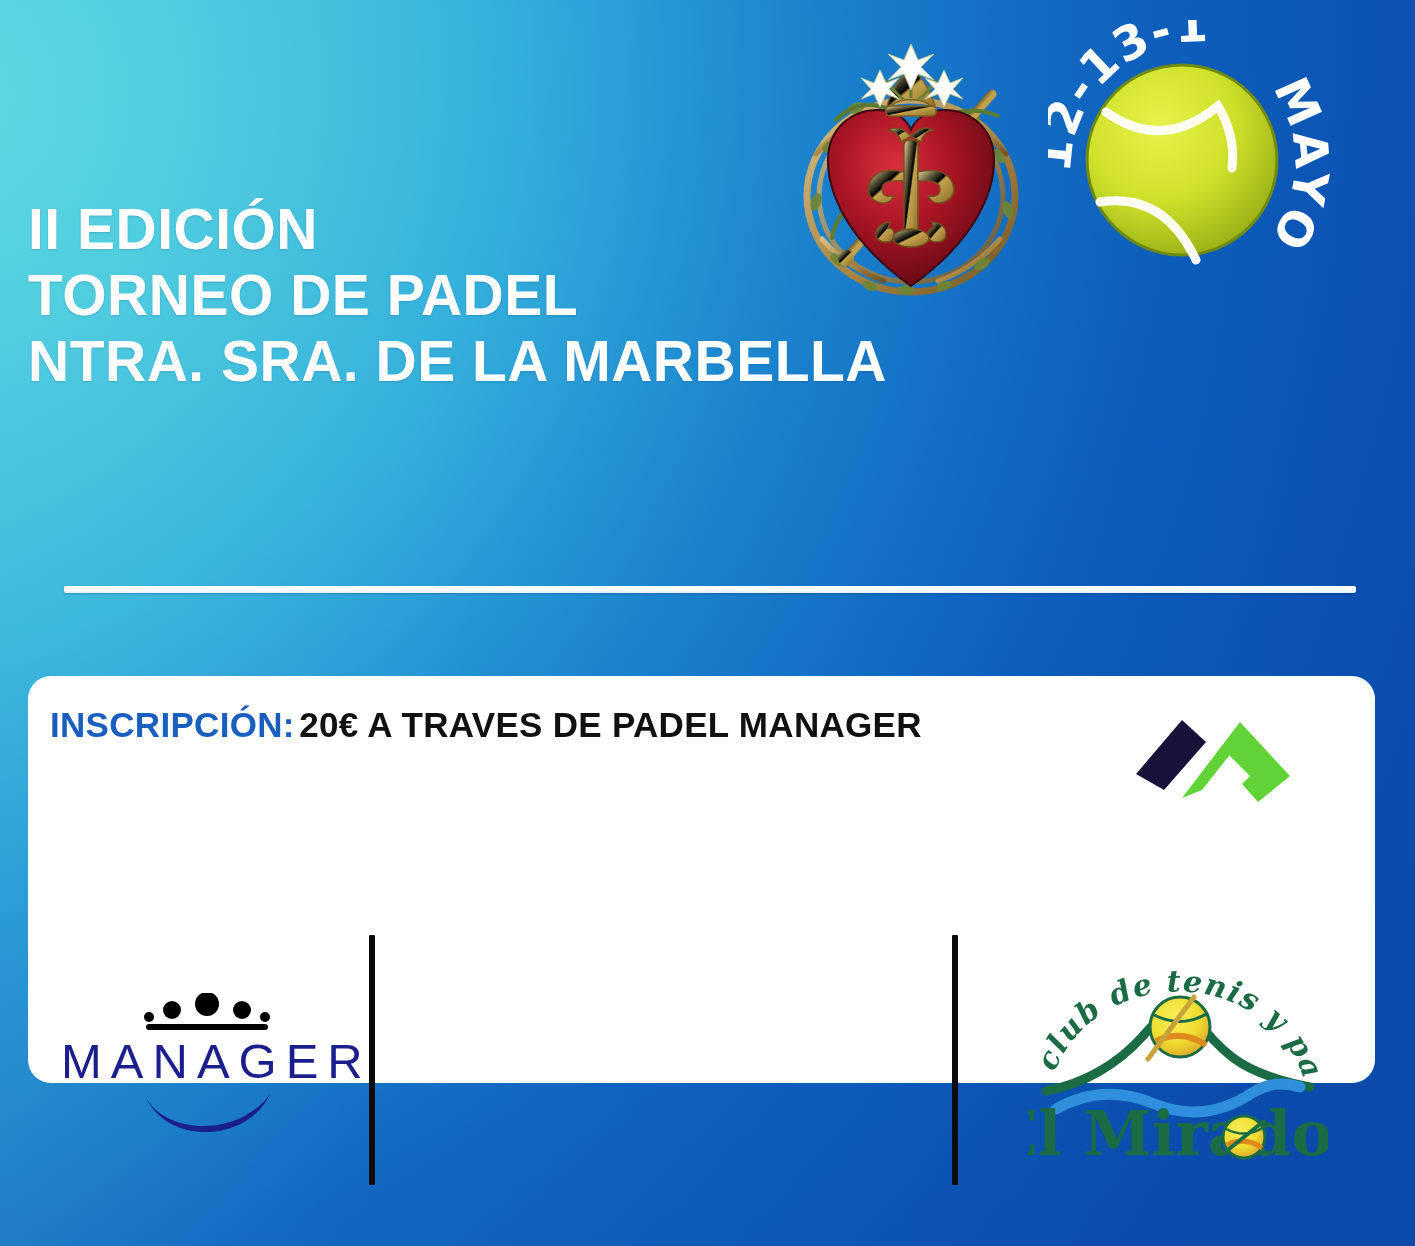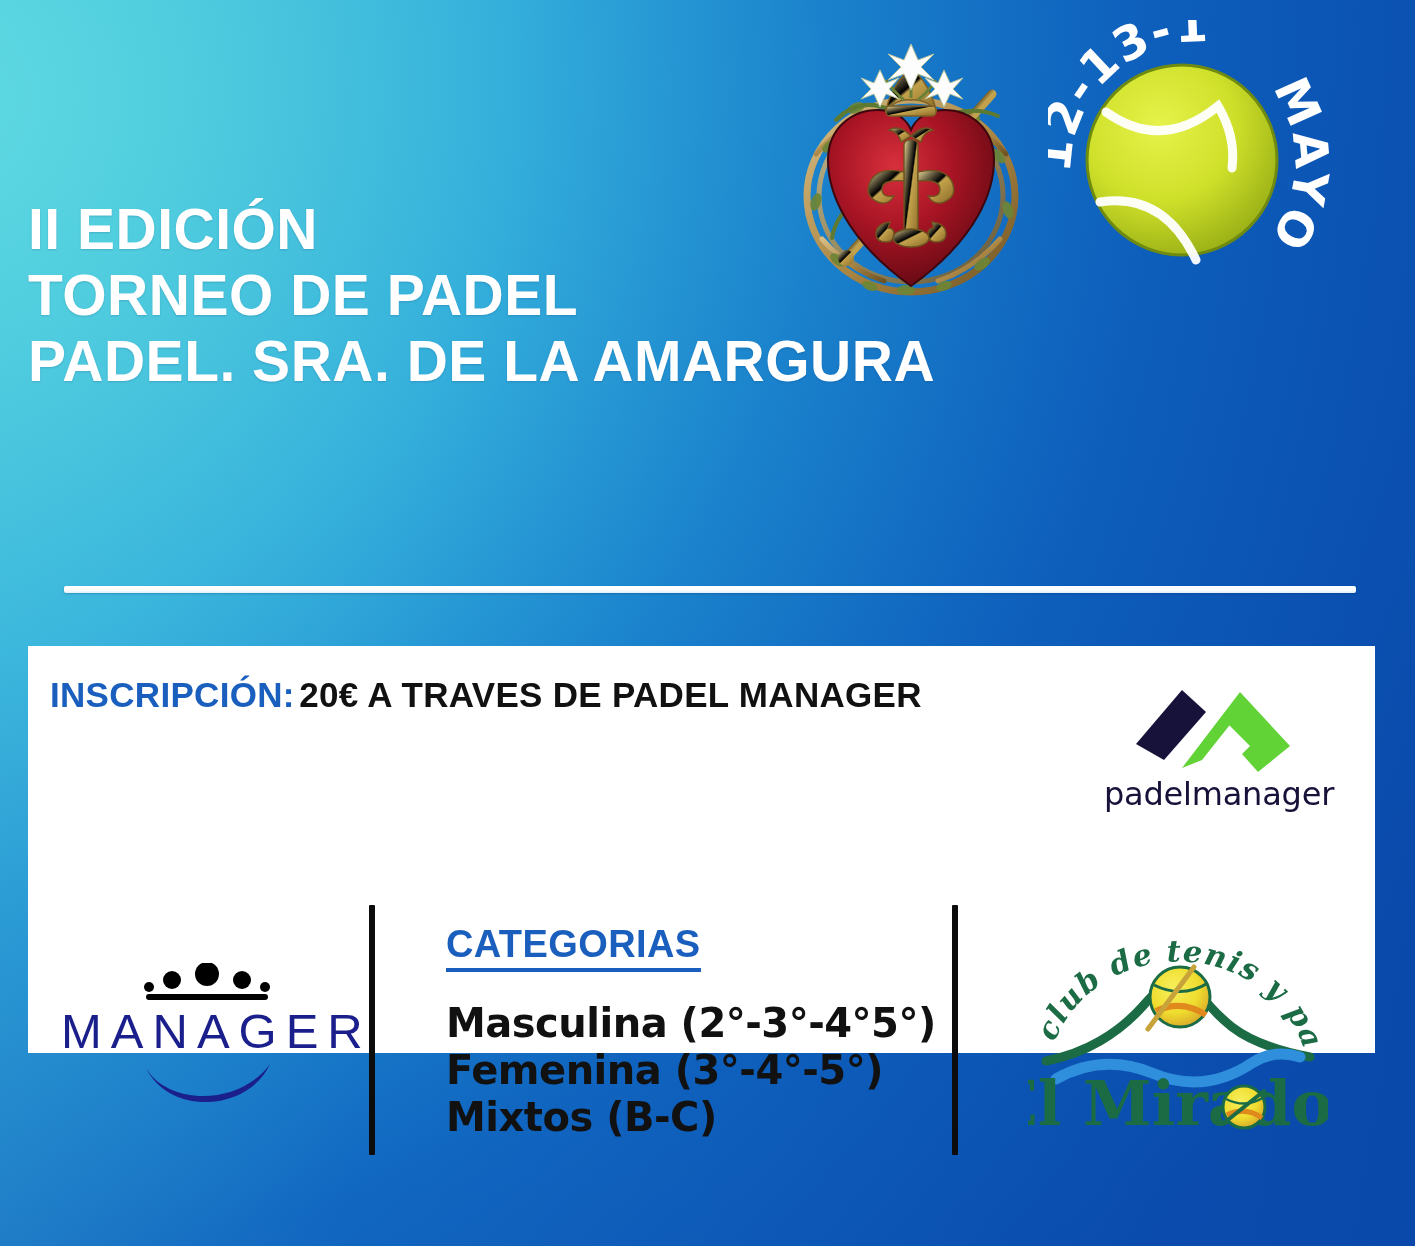--- a/index.html
+++ b/index.html
@@ -36,22 +36,22 @@
   }
 
   
   .emblem{position:absolute;left:786px;top:24px;width:250px;height:290px;z-index:6;}
 
   
   .datebadge{position:absolute;left:1048px;top:20px;width:300px;height:300px;z-index:6;}
 
   
   .card{
-    position:absolute;left:28px;top:646px;width:1347px;height:407px;
-    background:#ffffff;z-index:7;
+    position:absolute;left:28px;top:676px;width:1347px;height:407px;
+    background:#ffffff;z-index:7;border-radius:23px;
   }
   .reg-block{position:absolute;left:22px;top:30px;width:1080px;}
   .reg-line{white-space:nowrap;margin:0 0 22px 0;line-height:1.1;}
   .reg-line:last-child{margin-bottom:0;}
   .reg-line .lbl{
     color:#1a5fbd;font-weight:bold;font-size:35px;letter-spacing:.3px;
   }
   .reg-line .val{
     color:#111111;font-weight:bold;font-size:35px;letter-spacing:.3px;
   }
@@ -209,41 +209,40 @@
       </text>
       <text font-family="DejaVu Sans, sans-serif" font-size="47" font-weight="bold" fill="#ffffff" letter-spacing="3">
         <textPath href="#arcRight" startOffset="18%">MAYO</textPath>
       </text>
     </svg>
   </div>
 
   <div class="headline">
     <span class="hl hl-1">II EDICIÓN</span>
     <span class="hl hl-2">TORNEO DE PADEL</span>
-    <span class="hl hl-3">PADEL. SRA. DE LA AMARGURA</span>
+    <span class="hl hl-3">NTRA. SRA. DE LA MARBELLA</span>
   </div>
 
   <div class="divider"></div>
 
   <div class="card">
 
     <div class="reg-block">
       <p class="reg-line">
         <span class="lbl">INSCRIPCIÓN:</span>
         <span class="val">20€ A TRAVES DE PADEL MANAGER</span>
       </p>
     </div>
 
     <div class="pm-logo">
       <svg class="pm-mark" viewBox="0 0 190 105" aria-hidden="true">
         <path d="M12 76 L58 22 L82 44 L40 92 Z" fill="#16123a"></path>
         <path d="M58 100 L116 24 L166 78 L134 104 L118 86 L130 74 L140 84 L150 76 L116 44 L78 92 Z" fill="#62d337"></path>
         <path d="M100 52 L118 30 L160 74 L140 92 Z" fill="#62d337"></path>
       </svg>
-      <div class="pm-word">padelmanager</div>
     </div>
 
     <div class="bottom-row">
 
       <div class="vrule left"></div>
       <div class="vrule right"></div>
 
       <div class="marbella">
         <svg class="mb-crown" viewBox="0 0 150 42" aria-hidden="true">
           <circle cx="17" cy="24" r="5"></circle>
@@ -252,28 +251,20 @@
             <circle cx="110" cy="17" r="9"></circle>
           <circle cx="133" cy="24" r="5"></circle>
           <rect x="14" y="31" width="122" height="6" rx="3"></rect>
         </svg>
         <div class="mb-word">MANAGER</div>
         <svg class="mb-swoosh" viewBox="0 0 150 40" aria-hidden="true">
           <path d="M14 6 C 36 44 108 44 138 2 C 116 50 38 54 14 6 Z" fill="#1b1f8c"></path>
         </svg>
       </div>
 
-      <div class="cats">
-        <div class="cats-title">CATEGORIAS</div>
-        <ul class="cats-list">
-          <li>Masculina (2°-3°-4°5°)</li>
-          <li>Femenina (3°-4°-5°)</li>
-          <li>Mixtos (B-C)</li>
-        </ul>
-      </div>
 
       <div class="mirador">
         <svg viewBox="0 0 300 230" width="300" height="230" aria-hidden="true">
           <defs>
             <path id="mirArc" d="M 22 148 A 130 118 0 0 1 278 148"></path>
             <radialGradient id="mirBall" cx="40%" cy="35%" r="70%">
               <stop offset="0%" stop-color="#f7ef5c"></stop>
               <stop offset="60%" stop-color="#efdc2e"></stop>
               <stop offset="100%" stop-color="#d8a52a"></stop>
             </radialGradient>

